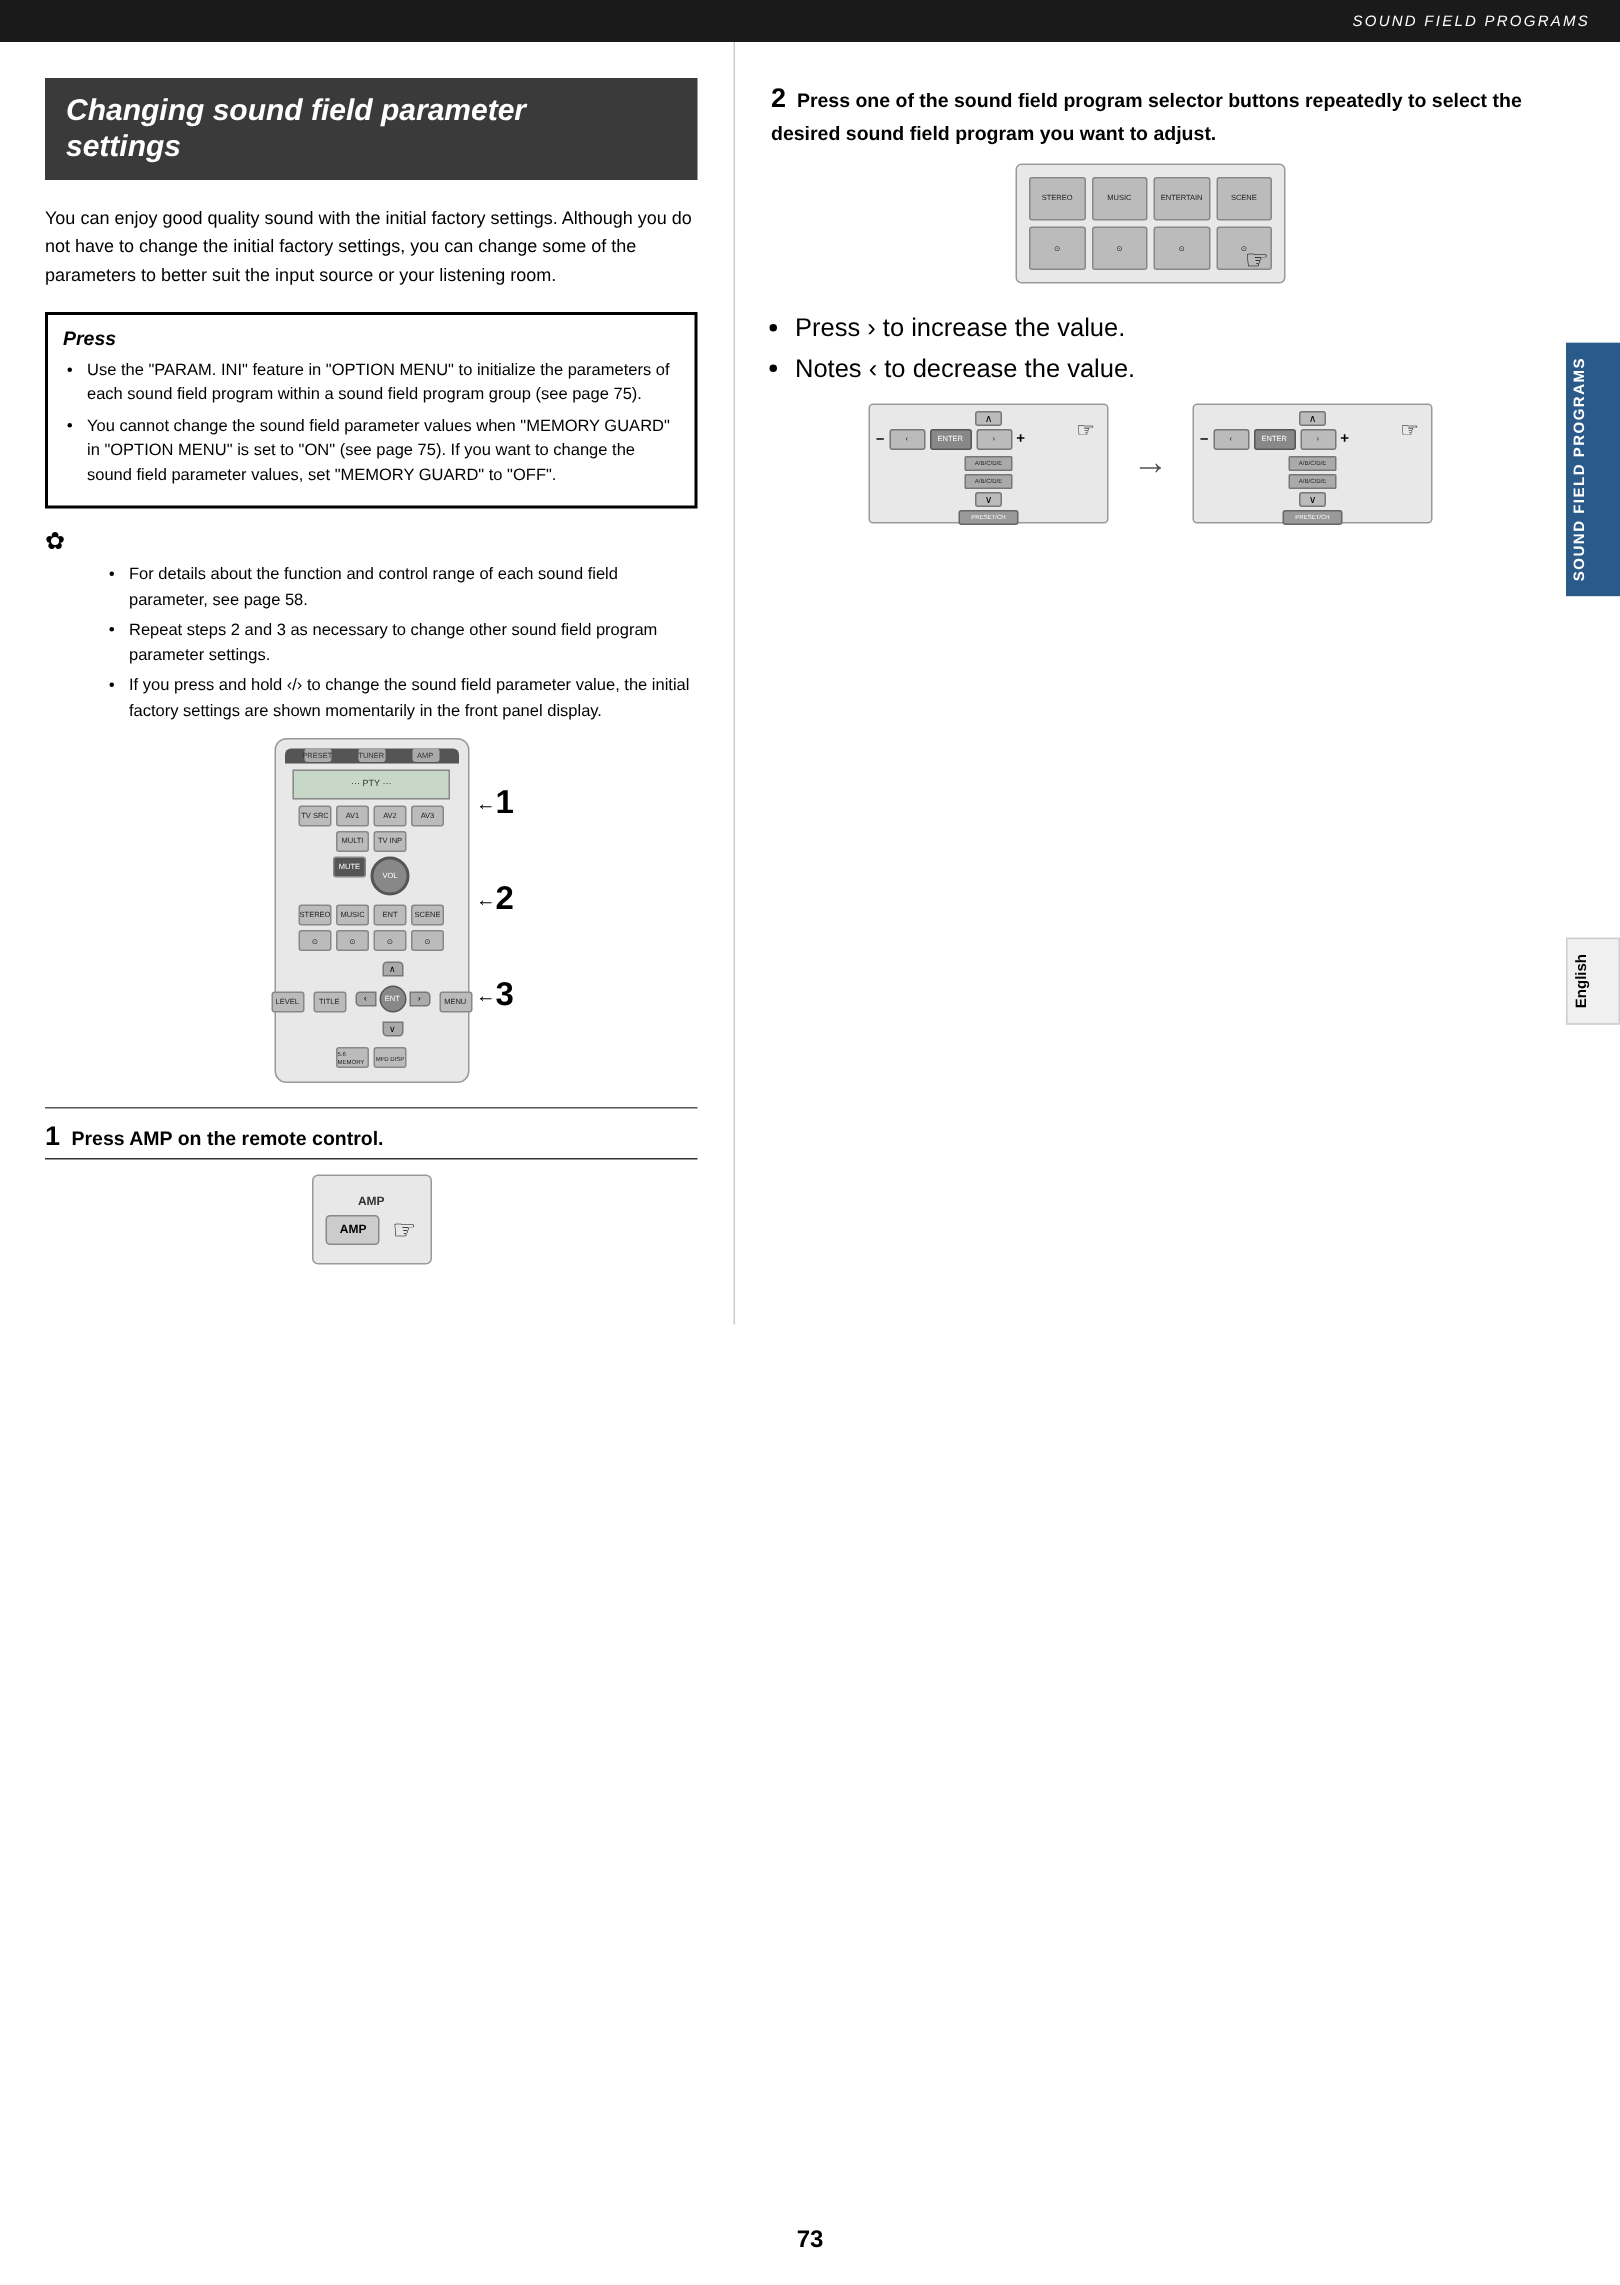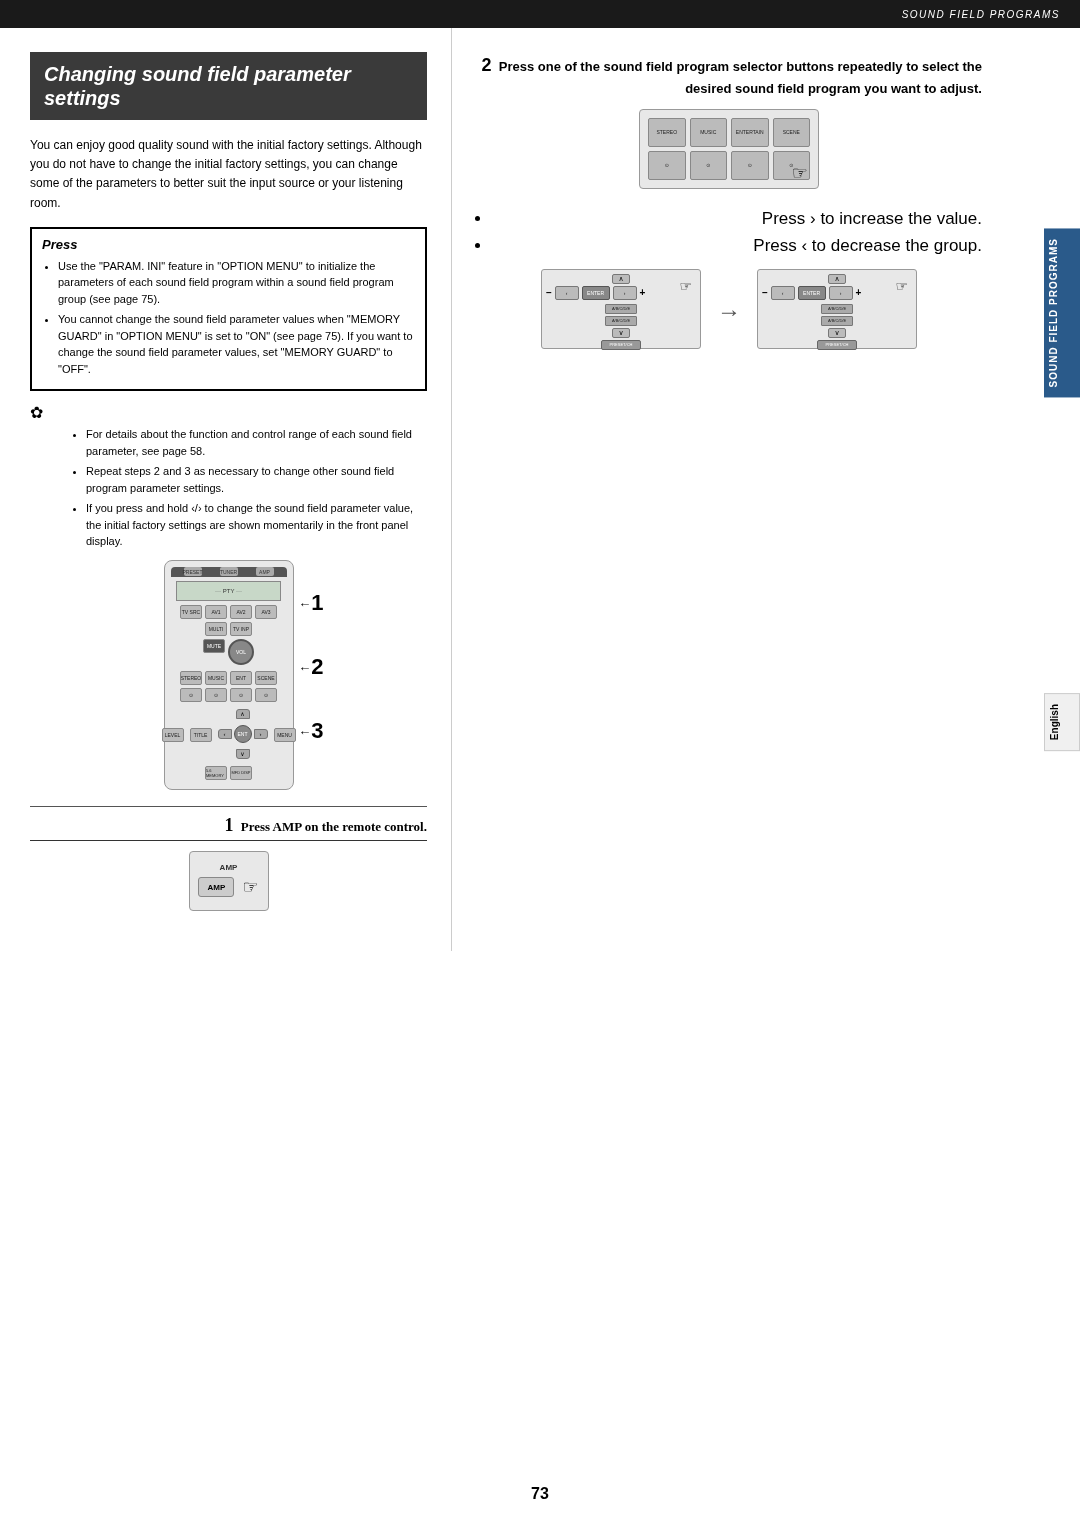--- a/index.html
+++ b/index.html
@@ -32,21 +32,21 @@
 
     
     .main-content {
       display: flex;
       padding: 0;
       position: relative;
     }
 
     
     .left-col {
-      width: 452px;
+      width: 490px;
       padding: 24px 24px 24px 30px;
       border-right: 1px solid #ccc;
     }
 
     
     .right-col {
       width: 550px;
       padding: 24px 20px 24px 24px;
     }
 
@@ -251,29 +251,27 @@
       color: #000;
     }
     .num-arrow {
       font-size: 13px;
       color: #000;
     }
 
     
     .step-section {
       margin-bottom: 16px;
-      text-align: right;
     }
     .step-title {
       font-weight: bold;
       font-size: 13px;
       border-bottom: 1px solid #333;
       padding-bottom: 4px;
       margin-bottom: 10px;
-      font-family: Liberation Serif, serif;
     }
     .step-num {
       font-size: 18px;
       font-weight: bold;
       margin-right: 4px;
     }
 
     
     .amp-btn-area {
       display: flex;
@@ -689,21 +687,21 @@
           <div class="sf-btn">⊙</div>
           <div class="sf-btn">⊙</div>
           <div class="cursor-hand-overlay">☞</div>
         </div>
       </div>
     </div>
 
     <div class="step-section">
       <ul class="step3-sub">
         <li>Press › to increase the value.</li>
-        <li>Press ‹ to decrease the group.</li>
+        <li>Notes ‹ to decrease the value.</li>
       </ul>
 
       <div class="panel-diagram">
 
         <div class="panel-box">
 
           <div style="display:flex; justify-content:center; margin-bottom:2px;">
             <div class="panel-arrow-btn">∧</div>
           </div>
           <div class="panel-row">

